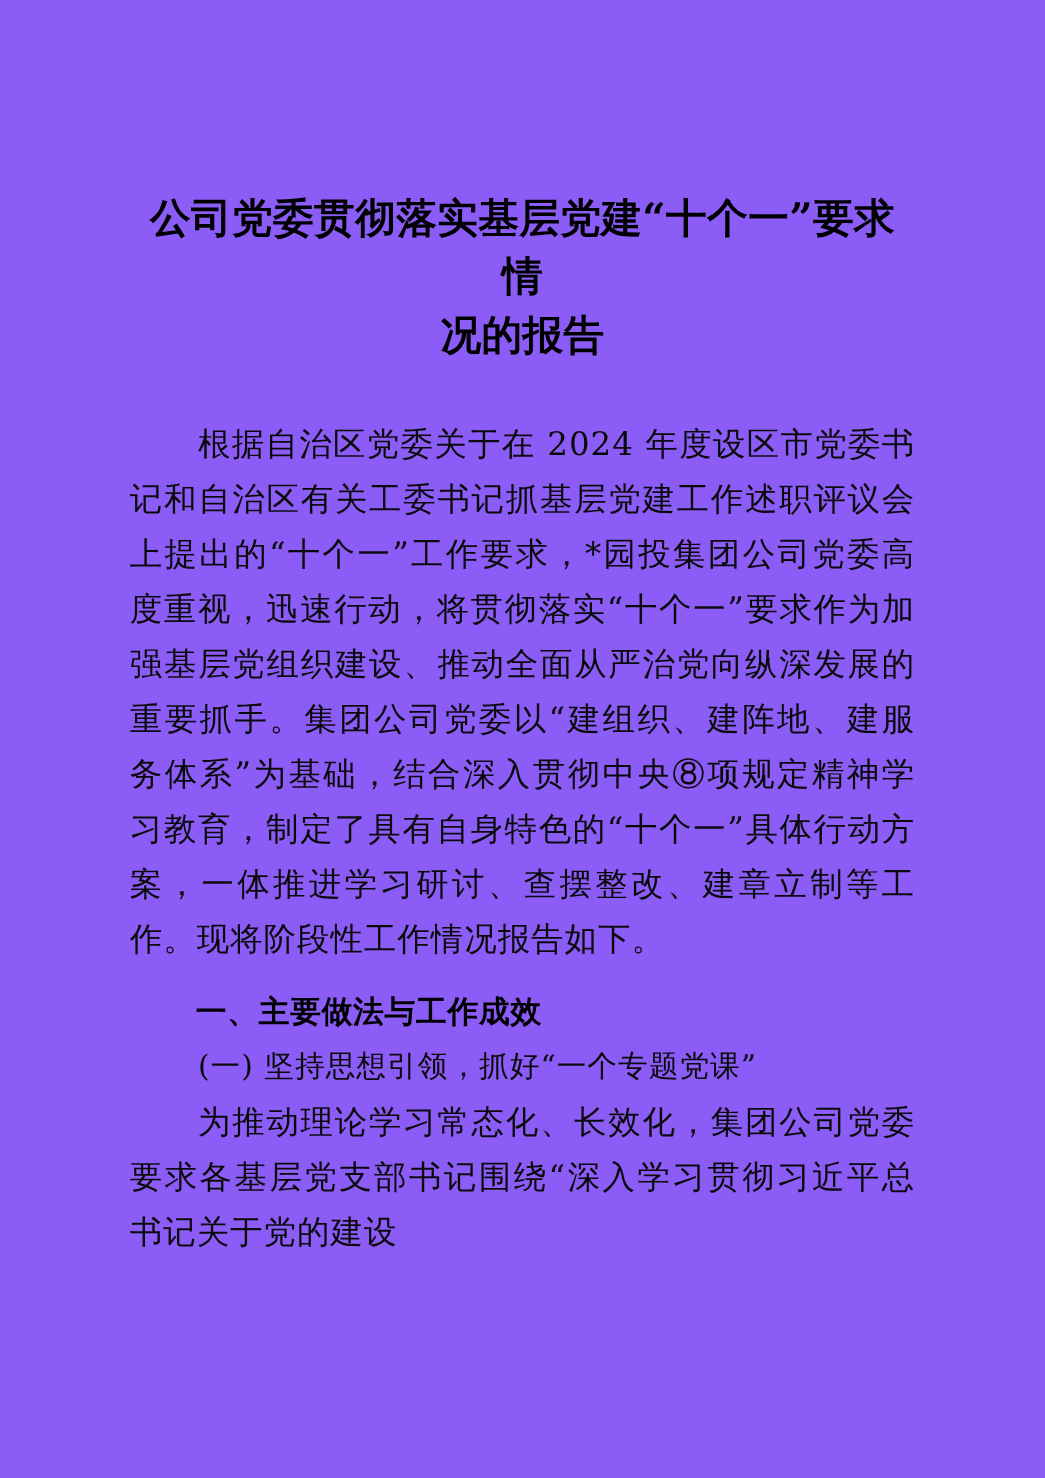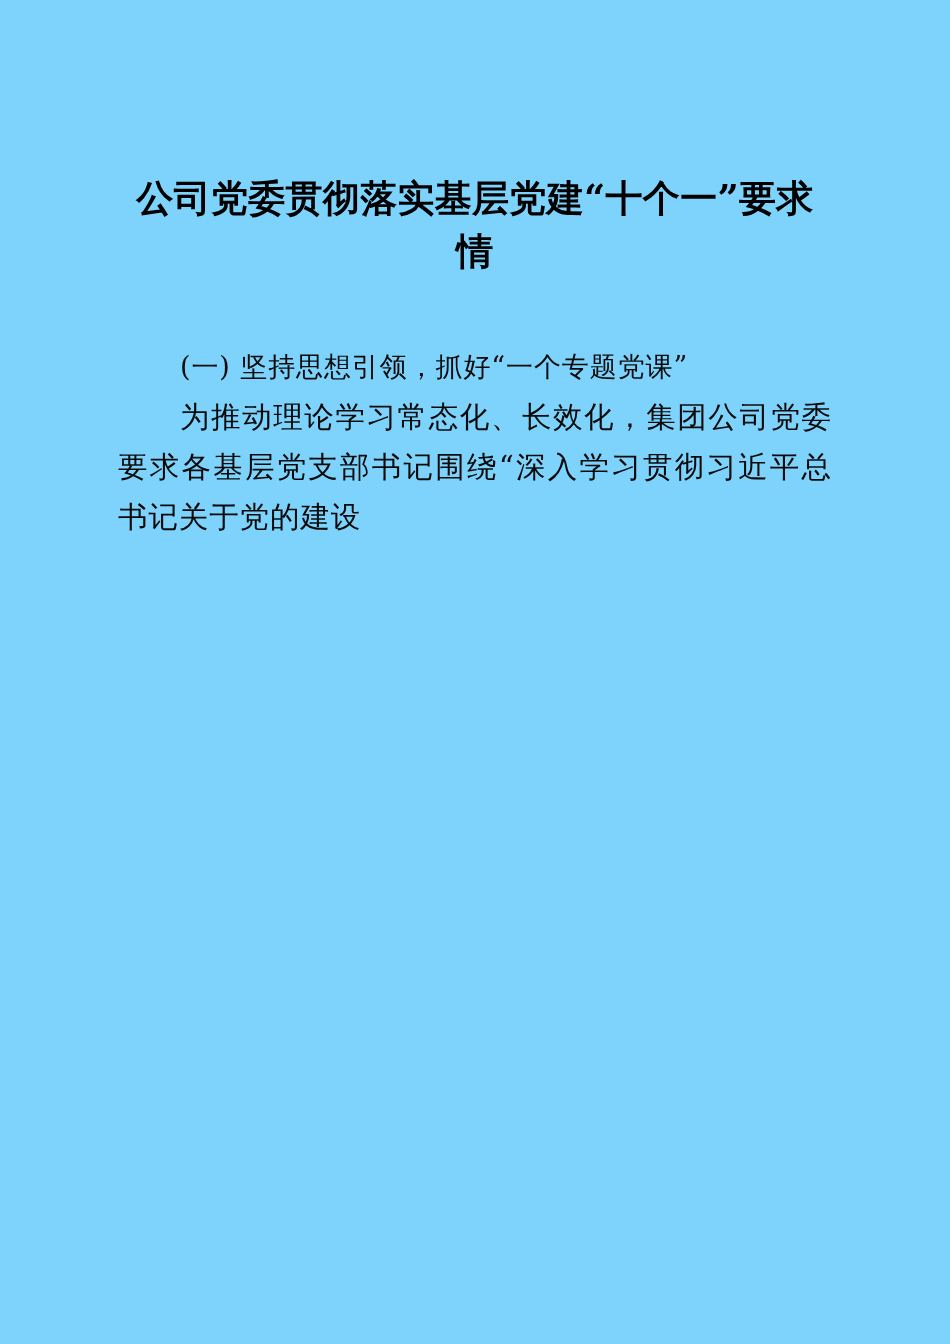--- a/index.html
+++ b/index.html
@@ -4,21 +4,21 @@
 <style>
   html, body {
     margin: 0;
     padding: 0;
     background: #ffffff;
   }
   .page {
     position: relative;
     width: 950px;
     height: 1344px;
-    background: #7dd3fc;
+    background: #8b5cf6;
     overflow: hidden;
     box-sizing: border-box;
   }
   .content {
     position: absolute;
     left: 118px;
     top: 172px;
     width: 714px;
   }
 
@@ -81,27 +81,30 @@
   }
 </style>
 </head>
 <body>
 
 <div class="page">
   <div class="content">
 
     <div class="doc-title">
       <span>公司党委贯彻落实基层党建“十个一”要求情</span><br>
+      <span>况的报告</span>
     </div>
 
     <div class="gap-title-body"></div>
 
+    <p class="para indent">根据自治区党委关于在 2024 年度设区市党委书记和自治区有关工委书记抓基层党建工作述职评议会上提出的“十个一”工作要求，*园投集团公司党委高度重视，迅速行动，将贯彻落实“十个一”要求作为加强基层党组织建设、推动全面从严治党向纵深发展的重要抓手。集团公司党委以“建组织、建阵地、建服务体系”为基础，结合深入贯彻中央⑧项规定精神学习教育，制定了具有自身特色的“十个一”具体行动方案，一体推进学习研讨、查摆整改、建章立制等工作。现将阶段性工作情况报告如下。</p>
 
     <div class="gap-head"></div>
 
+    <p class="sec-head">一、主要做法与工作成效</p>
 
 
     <p class="sub-head">(一) 坚持思想引领，抓好“一个专题党课”</p>
 
     <p class="para indent">为推动理论学习常态化、长效化，集团公司党委要求各基层党支部书记围绕“深入学习贯彻习近平总书记关于党的建设</p>
 
   </div>
 </div>
 
 </body></html>

